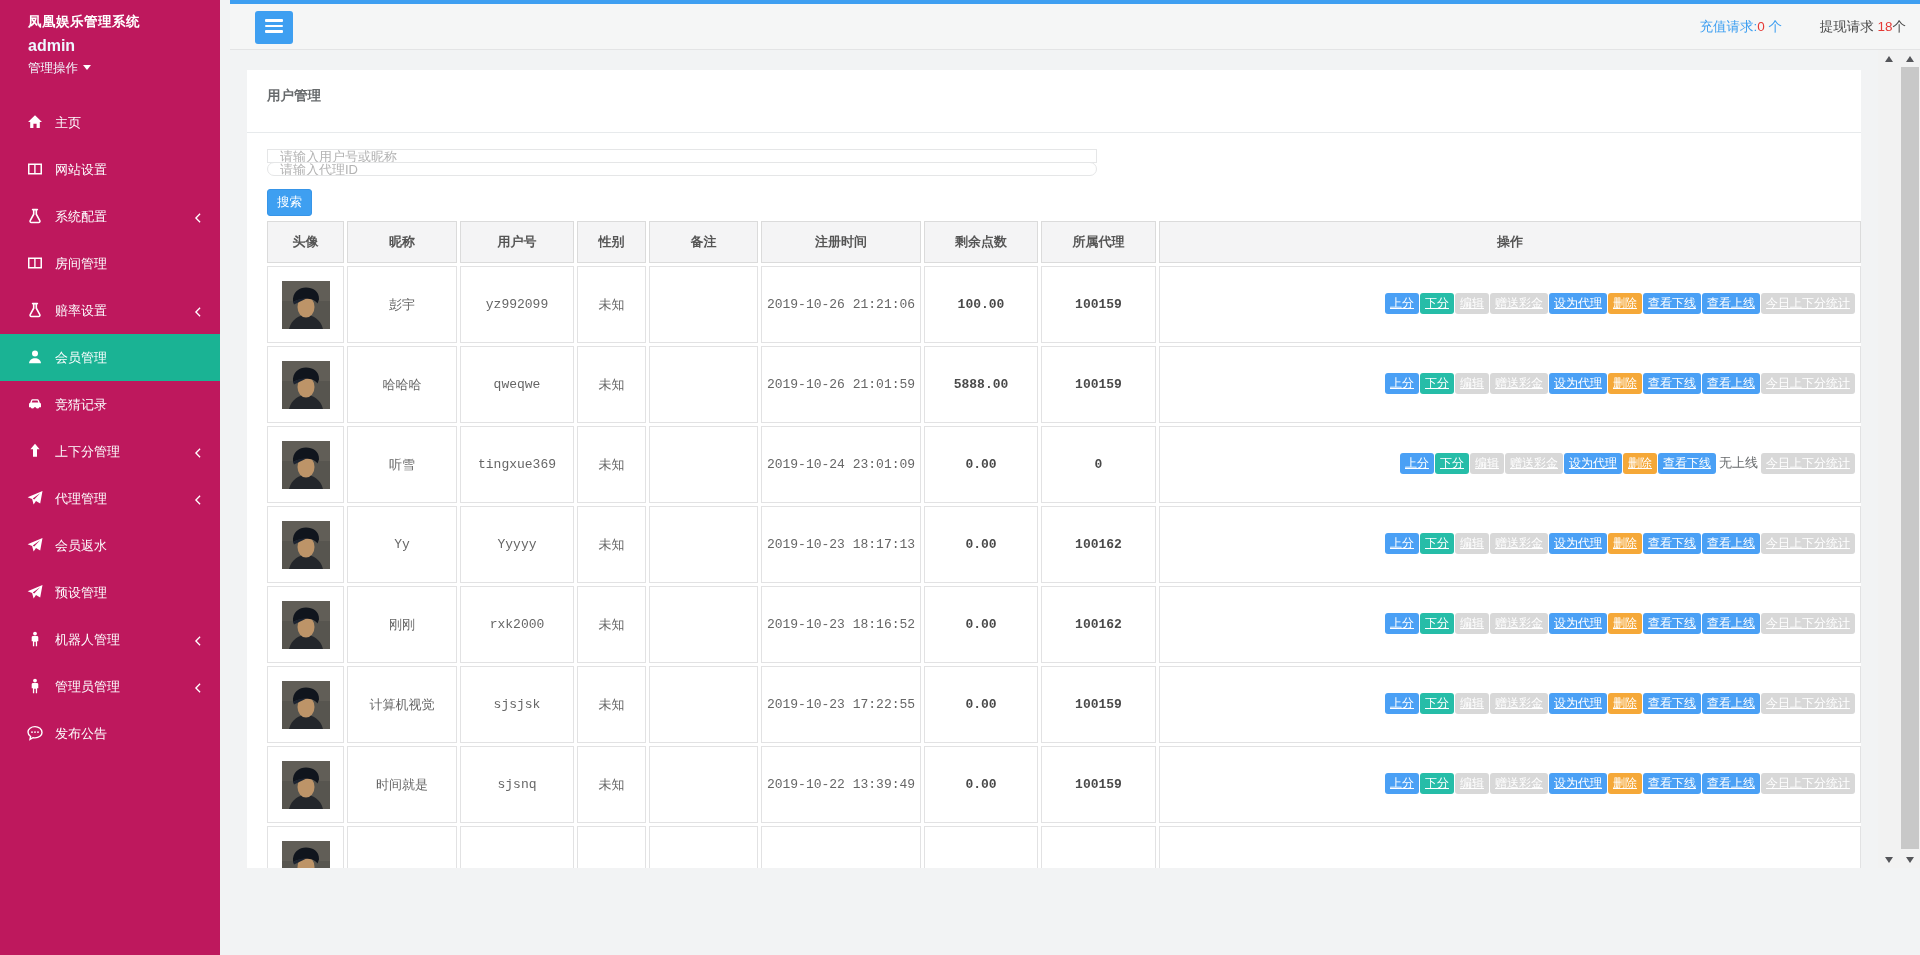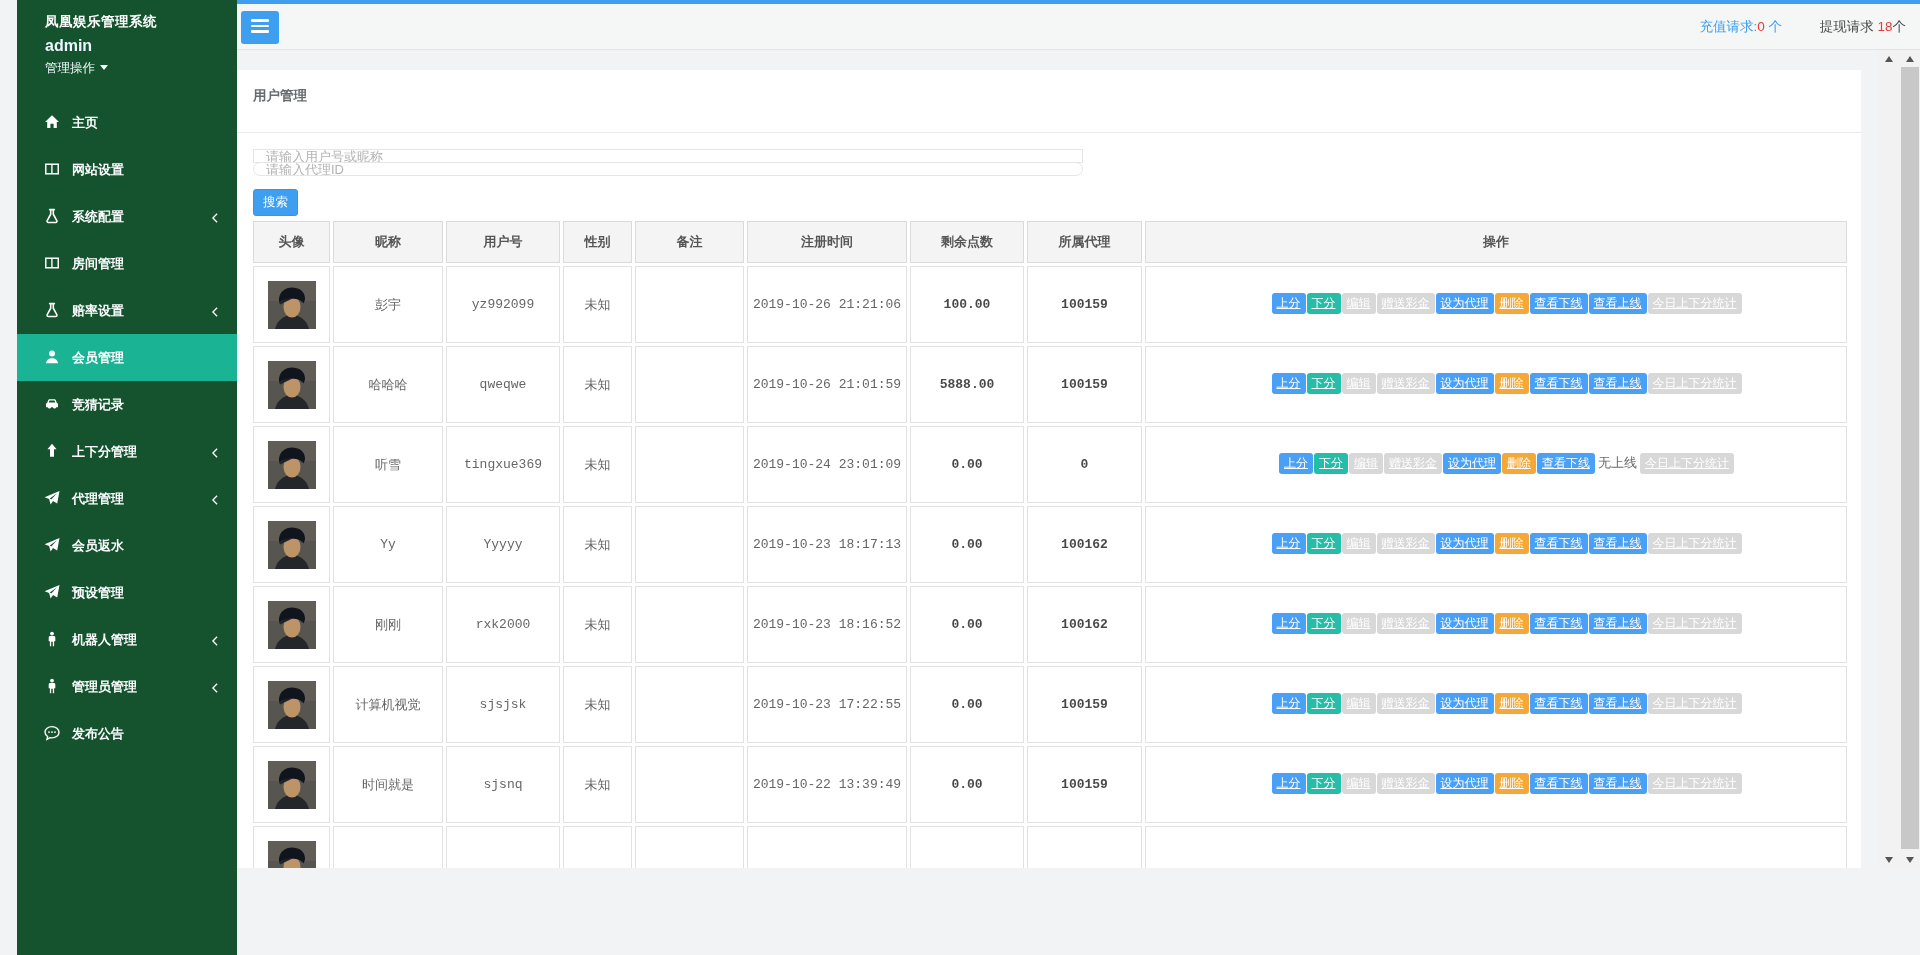--- a/index.html
+++ b/index.html
@@ -1,39 +1,39 @@
 <!DOCTYPE html>
 <html><head>
 <meta charset="utf-8">
 <style>
   * { margin:0; padding:0; box-sizing:border-box; }
   html,body { width:1920px; height:955px; overflow:hidden;
     font-family:"Liberation Sans","DejaVu Sans",sans-serif; font-size:13px; }
   .app { position:relative; width:1920px; height:955px; background:#F2F3F4; }
 
   
-  .sidebar { position:absolute; left:17px; top:0; width:220px; height:955px;
-    background:#14532d; color:#fff; z-index:5; }
+  .sidebar { position:absolute; left:0; top:0; width:220px; height:955px;
+    background:#be185d; color:#fff; z-index:5; }
   .brand-block { padding:13px 0 6px 28px; }
   .brand-title { font-size:13.5px; font-weight:bold; letter-spacing:.5px; }
   .brand-user { margin-top:6px; font-size:16px; font-weight:bold; color:#eef7ff; }
   .brand-role { margin-top:5px; font-size:12.5px; color:#f2f9ff; cursor:pointer; }
   .caret-down { display:inline-block; width:0; height:0; margin-left:5px; vertical-align:2px;
     border-left:4px solid transparent; border-right:4px solid transparent; border-top:5px solid #fff; }
   .nav { margin-top:16px; }
   .nav-item { position:relative; height:47px; line-height:47px; padding-left:27px;
-    cursor:pointer; font-weight:bold; font-size:13px; color:#fdfeff; white-space:nowrap; }
+    cursor:pointer; font-weight:normal; font-size:13px; color:#fdfeff; white-space:nowrap; }
   .nav-item.active { background:#1AB394; }
   .nav-ico { display:inline-block; width:16px; height:16px; vertical-align:-3px; margin-right:12px; }
   .nav-ico svg { width:16px; height:16px; display:block; margin-top:0; }
   .subchev { position:absolute; right:18px; top:0; }
   .subchev svg { width:8px; height:10px; vertical-align:middle; }
 
   
-  .main { position:absolute; left:216px; top:0; right:0; height:955px; background:#F2F3F4; }
+  .main { position:absolute; left:230px; top:0; right:0; height:955px; background:#F2F3F4; }
   .topbar { position:relative; height:50px; background:#F5F6F6;
     border-top:4px solid #3E9FF1; border-bottom:1px solid #E3E4E5; }
   .hamburger { position:absolute; left:25px; top:7px; width:38px; height:33px;
     background:#3E9FF1; border:none; border-radius:3px; cursor:pointer; padding:7px 10px; }
   .hamburger i { display:block; height:2.5px; background:#fff; margin-bottom:3px; border-radius:1px; }
   .top-right { position:absolute; right:14px; top:0; height:46px; line-height:46px; font-size:13.5px; }
   .req-link { color:#3E9FF1; margin-right:34px; cursor:pointer; }
   .req-plain { color:#4a4a4a; cursor:pointer; }
   .red { color:#E53935; }
 
@@ -51,21 +51,21 @@
   .search-btn { margin-top:13px; display:inline-block; padding:4px 9px; background:#3E9FF1;
     border:1px solid #3795E8; border-radius:3px; color:#fff; font-size:12.5px; cursor:pointer; }
 
   
   table.users { border-collapse:separate; border-spacing:3px; width:1600px; margin:2px 0 0 -3px;font-family:Liberation Mono, monospace; }
   .users th { background:#F4F4F5; border:1px solid #DBDBDB; font-size:13px; font-weight:bold;
     color:#555; text-align:center; padding:11px 4px; }
   .users td { background:#fff; border:1px solid #E2E2E3; text-align:center;
     color:#666; font-size:13px; height:77px; padding:2px 4px; }
   .users td.b { font-weight:bold; color:#4a4a4a; }
-  .users td.c-actions { text-align:center; padding-left:26px;margin-left:24px; }
+  .users td.c-actions { text-align:right; padding-left:26px;margin-left:24px; }
   .avatar { display:inline-block; width:48px; height:48px; vertical-align:middle; overflow:hidden; }
   .avatar svg { display:block; width:48px; height:48px; }
   .abtn { display:inline-block; margin:0 1px 2px 0; padding:2px 5px; border-radius:3px;
     color:#fff; font-size:12px; text-decoration:underline; cursor:pointer; white-space:nowrap; }
   .abtn.blue { background:#4AA0F5; }
   .abtn.teal { background:#26BDA8; }
   .abtn.gray { background:#D8D8D8; }
   .abtn.orange { background:#F5A838; }
   .no-upline { display:inline-block; margin:0 3px 2px 2px; color:#676A6C; font-size:13px; }
 

